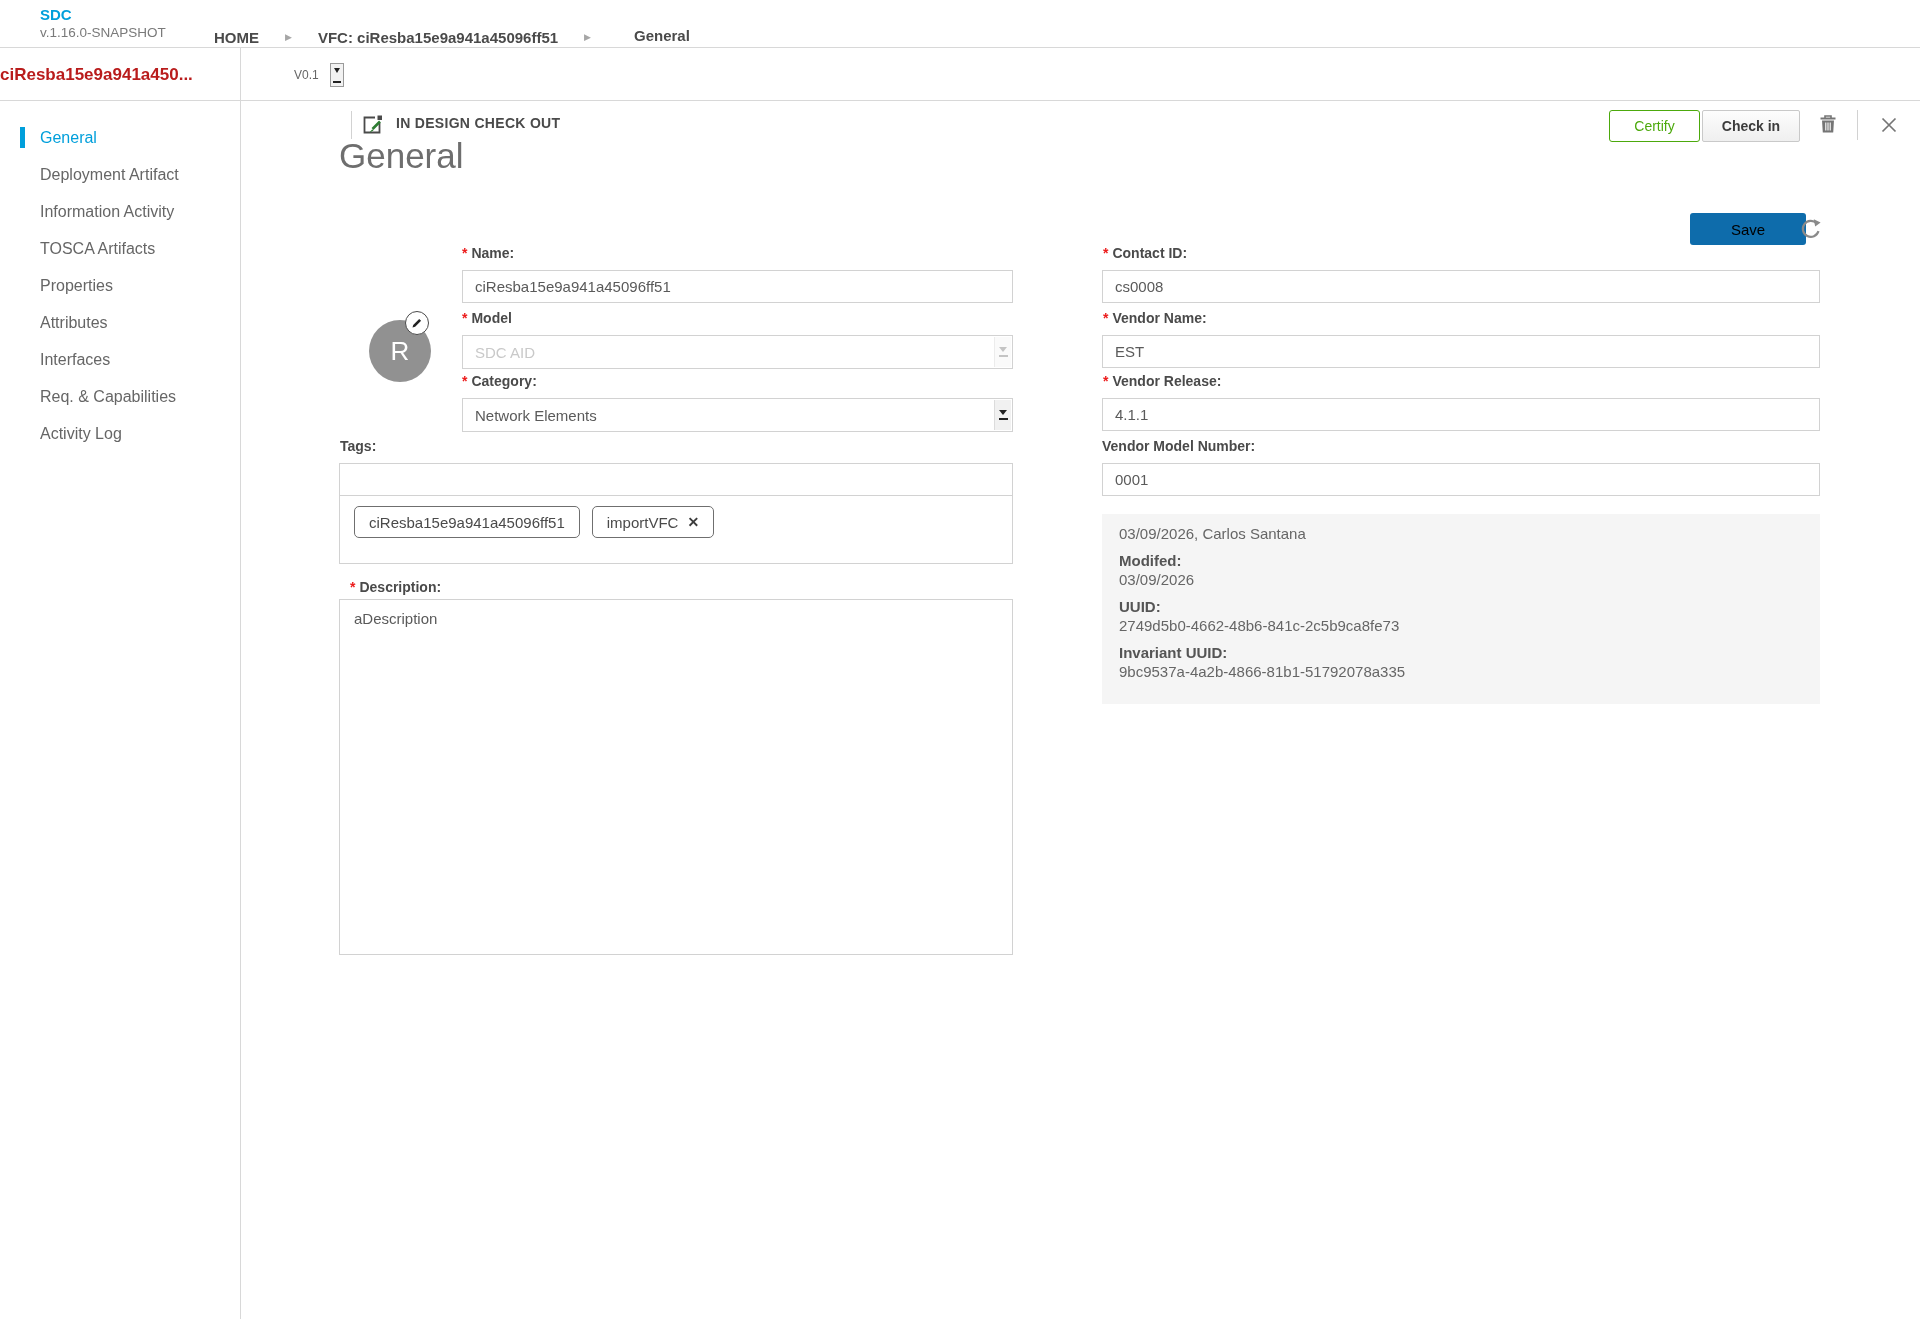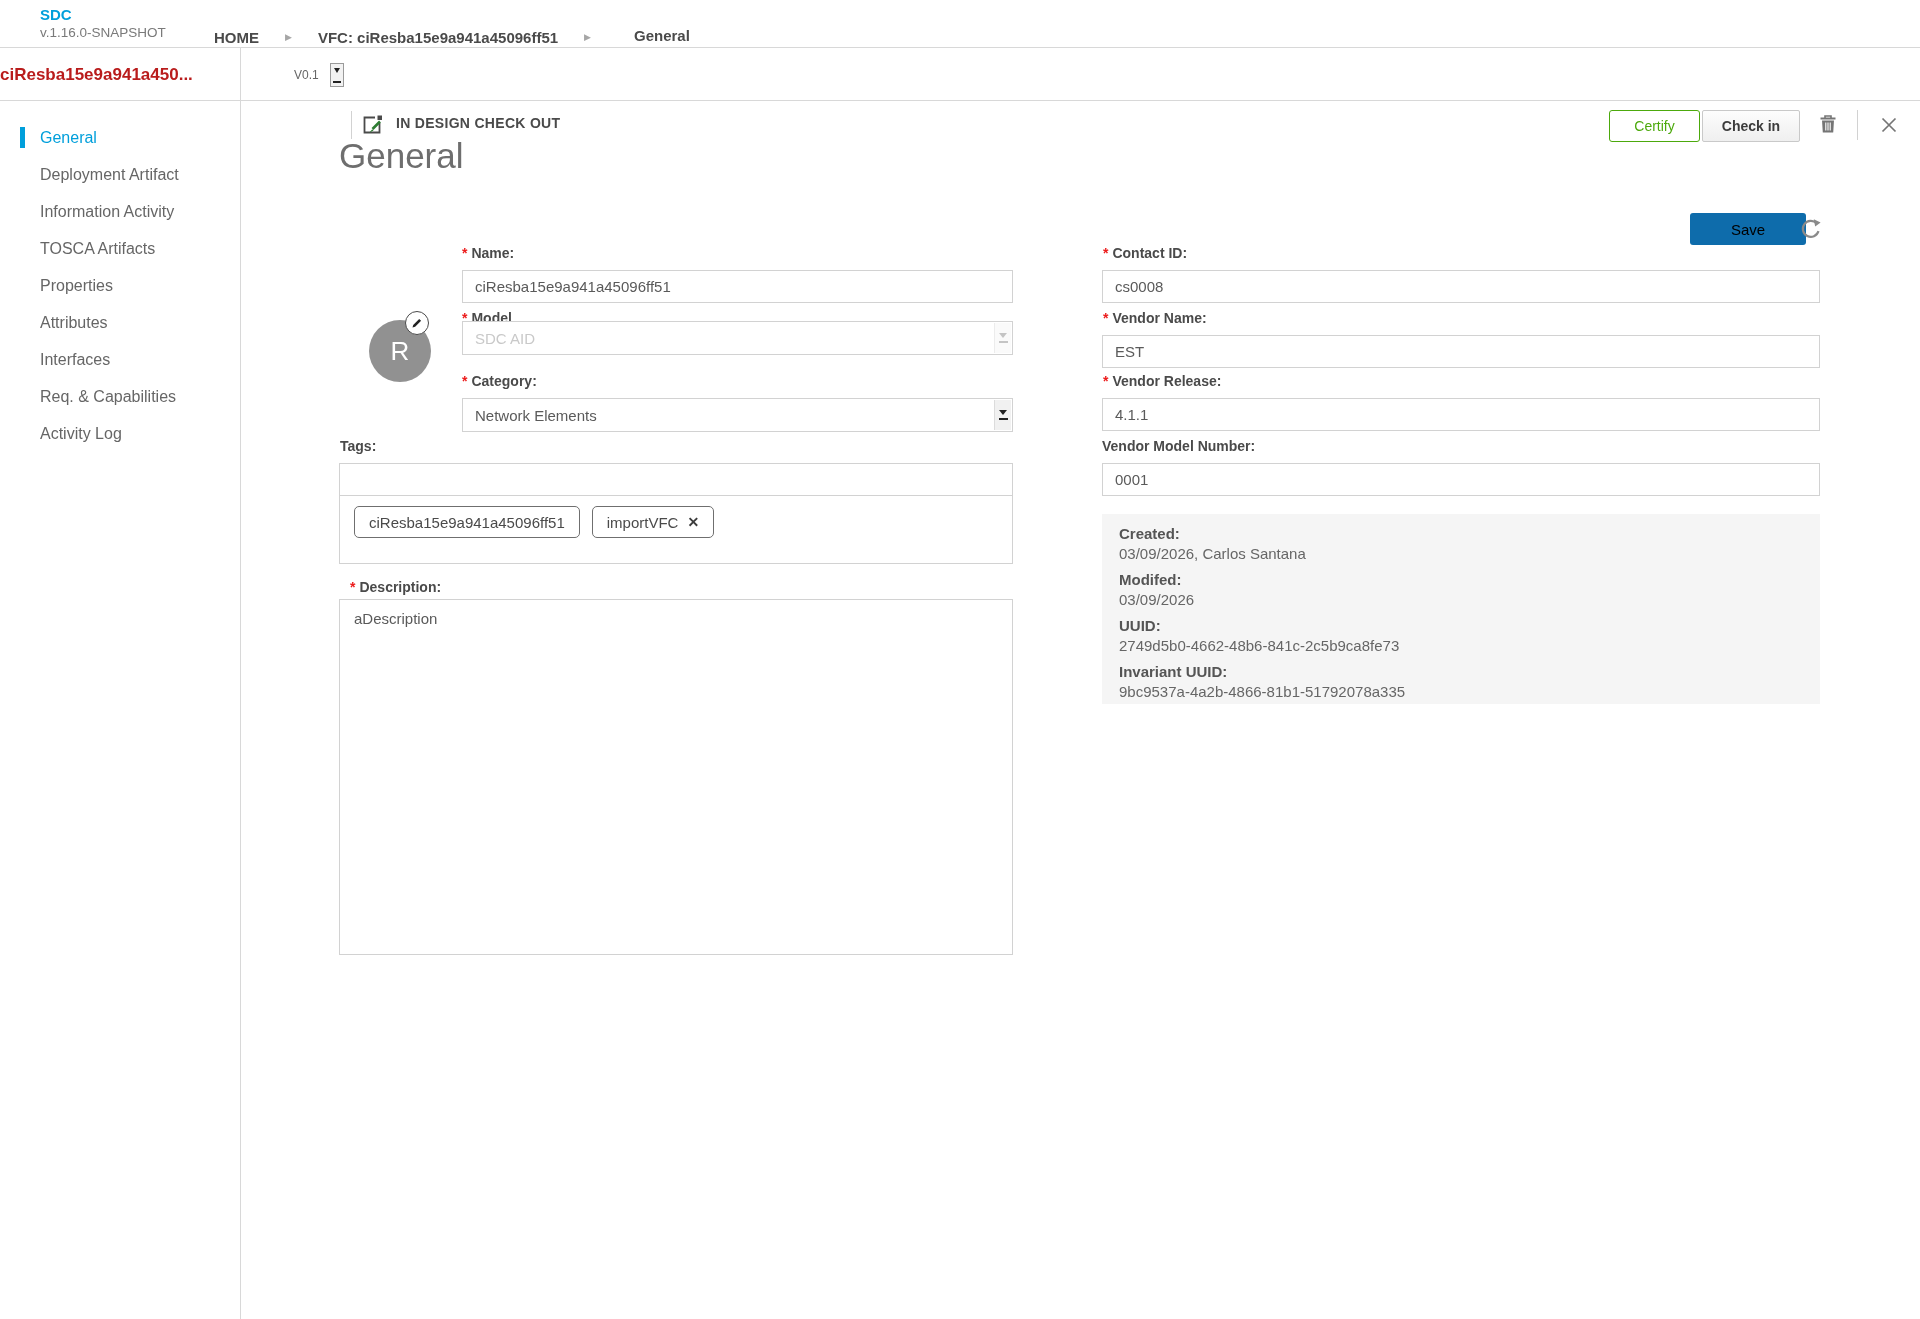--- a/index.html
+++ b/index.html
@@ -216,21 +216,21 @@
 </div>
 
 <div class="field-label" style="left:462px; top:245px;">
   <span class="req">*</span><span>Name:</span>
 </div>
 <input class="tbox" style="left: 462px; top: 270px; width: 551px;" value="ciResba15e9a941a45096ff51">
 
 <div class="field-label" style="left:462px; top:310px;">
   <span class="req">*</span><span>Model</span>
 </div>
-<div class="selbox disabled" style="left:462px; top:321px; width:551px;">
+<div class="selbox disabled" style="left:462px; top:335px; width:551px;">
   <span>SDC AID</span>
   <span class="arrow-strip">
       <span class="sel-tri"></span>
       <span class="sel-bar"></span>
     </span>
 </div>
 
 <div class="field-label" style="left:462px; top:373px;">
   <span class="req">*</span><span>Category:</span>
 </div>
@@ -277,21 +277,20 @@
   <span class="req">*</span><span>Vendor Release:</span>
 </div>
 <input class="tbox" style="left: 1102px; top: 398px; width: 718px;" value="4.1.1">
 
 <div class="field-label" style="left:1102px; top:438px;">
   <span>Vendor Model Number:</span>
 </div>
 <input class="tbox" style="left: 1102px; top: 463px; width: 718px;" value="0001">
 
 <div class="meta-box">
-  <div class="meta-label">Created:</div>
   <div class="meta-value">03/09/2026, Carlos Santana</div>
   <div class="meta-label">Modifed:</div>
   <div class="meta-value">03/09/2026</div>
   <div class="meta-label">UUID:</div>
   <div class="meta-value">2749d5b0-4662-48b6-841c-2c5b9ca8fe73</div>
   <div class="meta-label">Invariant UUID:</div>
   <div class="meta-value">9bc9537a-4a2b-4866-81b1-51792078a335</div>
 </div>
 
 </body></html>

